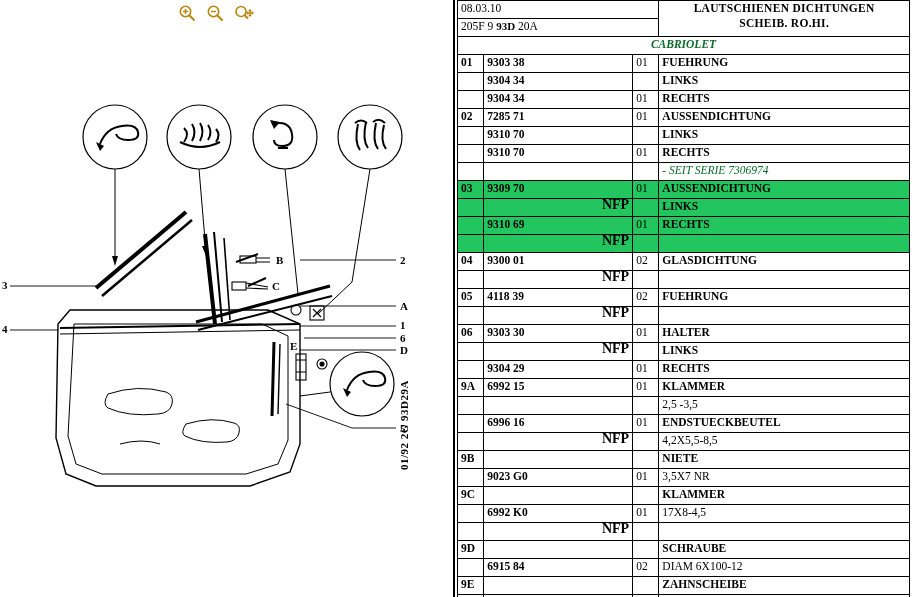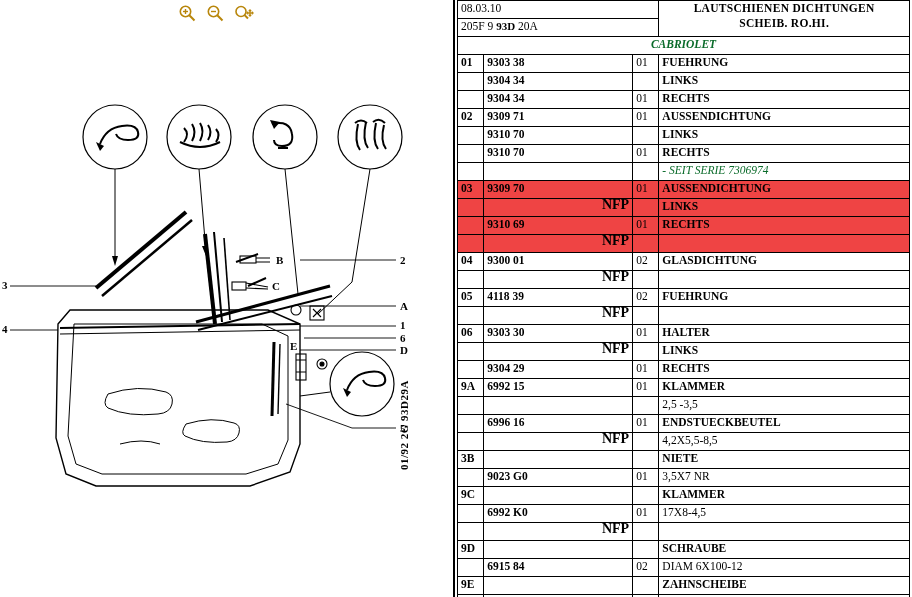--- a/index.html
+++ b/index.html
@@ -71,21 +71,21 @@
   .hdr-code b{font-size:11px;}
   .cab{
     text-align:center;font-style:italic;font-weight:bold;color:#0a6b2a;font-size:12.5px;
   }
   .bold{font-weight:bold;}
   .desc-bold{font-weight:bold;}
   .note-green{color:#0a6b2a;font-style:italic;font-size:11px;}
   .nfp{
     font-size:14px;font-weight:bold;text-align:right;display:block;line-height:11px;
   }
-  .row-hl td{background:#ef4444;}
+  .row-hl td{background:#22c55e;}
   .refline{font-weight:bold;margin-left:41px;}
   .smalltxt{font-size:11px;}
 </style>
 </head>
 <body>
 
 <div class="page">
 
   <div class="left">
 
@@ -268,21 +268,21 @@
         </tr>
         <tr>
           <td></td>
           <td class="refline">9304 34</td>
           <td>01</td>
           <td class="desc-bold">RECHTS</td>
         </tr>
 
         <tr>
           <td class="bold">02</td>
-          <td class="refline">9309 71</td>
+          <td class="refline">7285 71</td>
           <td>01</td>
           <td class="desc-bold">AUSSENDICHTUNG</td>
         </tr>
         <tr>
           <td></td>
           <td class="refline">9310 70</td>
           <td></td>
           <td class="desc-bold">LINKS</td>
         </tr>
         <tr>
@@ -399,21 +399,21 @@
         <tr>
           <td></td>
           <td>
               <span class="nfp">NFP</span>
             </td>
           <td></td>
           <td class="smalltxt">4,2X5,5-8,5</td>
         </tr>
 
         <tr>
-          <td class="bold">3B</td>
+          <td class="bold">9B</td>
           <td></td>
           <td></td>
           <td class="desc-bold">NIETE</td>
         </tr>
         <tr>
           <td></td>
           <td class="refline">9023 G0</td>
           <td>01</td>
           <td class="smalltxt">3,5X7 NR</td>
         </tr>

